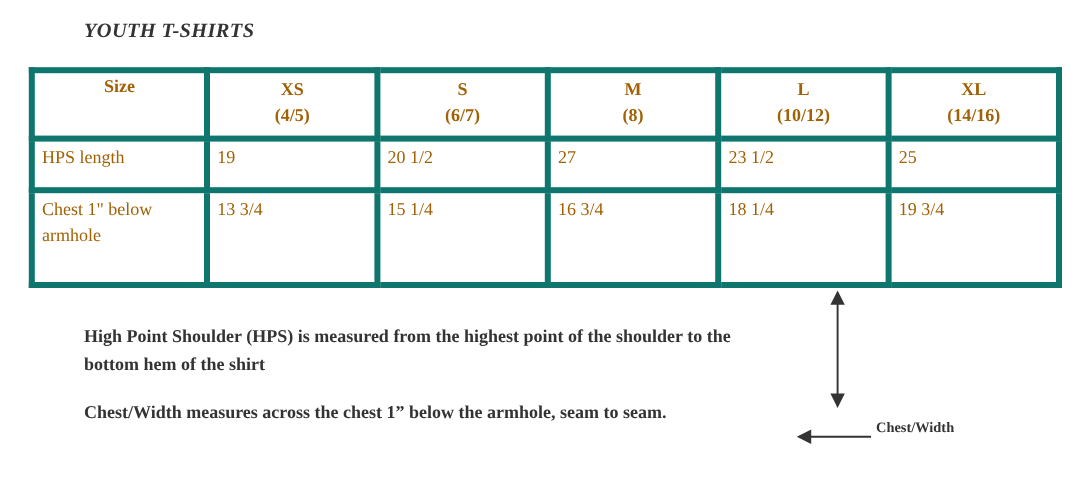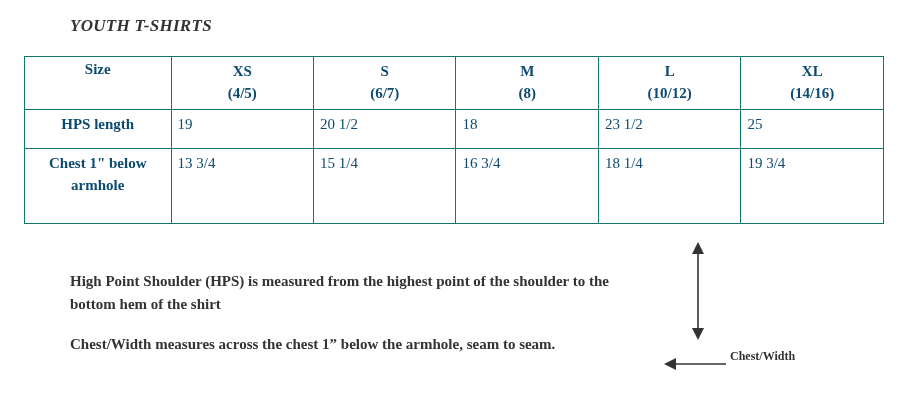--- a/index.html
+++ b/index.html
@@ -35,23 +35,23 @@
 
   table.size-table {
     position: absolute;
     left: 24px;
     top: 56px;
     width: 860px;
     border-collapse: collapse;
     table-layout: fixed;
   }
   table.size-table td {
-    border: 1px solid #0f766e;
+    border: 5px solid #0f766e;
     font-size: 15px;
-    color: #0c4a6e;
+    color: #a16207;
     vertical-align: top;
     padding: 4px 6px;
   }
 
   .col-label { width: 146px; }
   .col-size  { width: 142px; }
 
   .hdr-cell {
     text-align: center;
     font-weight: bold;
@@ -62,22 +62,22 @@
     display: block;
     font-weight: bold;
   }
   .hdr-label {
     text-align: center;
     font-weight: bold;
     vertical-align: top;
   }
 
   .row-label {
-    text-align: center;
-    font-weight: bold;
+    text-align: left;
+    font-weight: normal;
     line-height: 1.45;
   }
   .val-cell {
     text-align: left;
     padding-left: 24px;
     font-weight: normal;
     line-height: 1.45;
   }
   .row-hps td { height: 30px; }
   .row-chest td { height: 66px; }
@@ -170,21 +170,21 @@
         <td class="hdr-cell">
           <span>XL</span>
           <span class="sub">(14/16)</span>
         </td>
       </tr>
 
       <tr class="row-hps">
         <td class="row-label">HPS length</td>
         <td class="val-cell">19</td>
         <td class="val-cell">20 1/2</td>
-        <td class="val-cell">18</td>
+        <td class="val-cell">27</td>
         <td class="val-cell">23 1/2</td>
         <td class="val-cell">25</td>
       </tr>
 
       <tr class="row-chest">
         <td class="row-label">Chest 1" below armhole</td>
         <td class="val-cell">13 3/4</td>
         <td class="val-cell">15 1/4</td>
         <td class="val-cell">16 3/4</td>
         <td class="val-cell">18 1/4</td>

